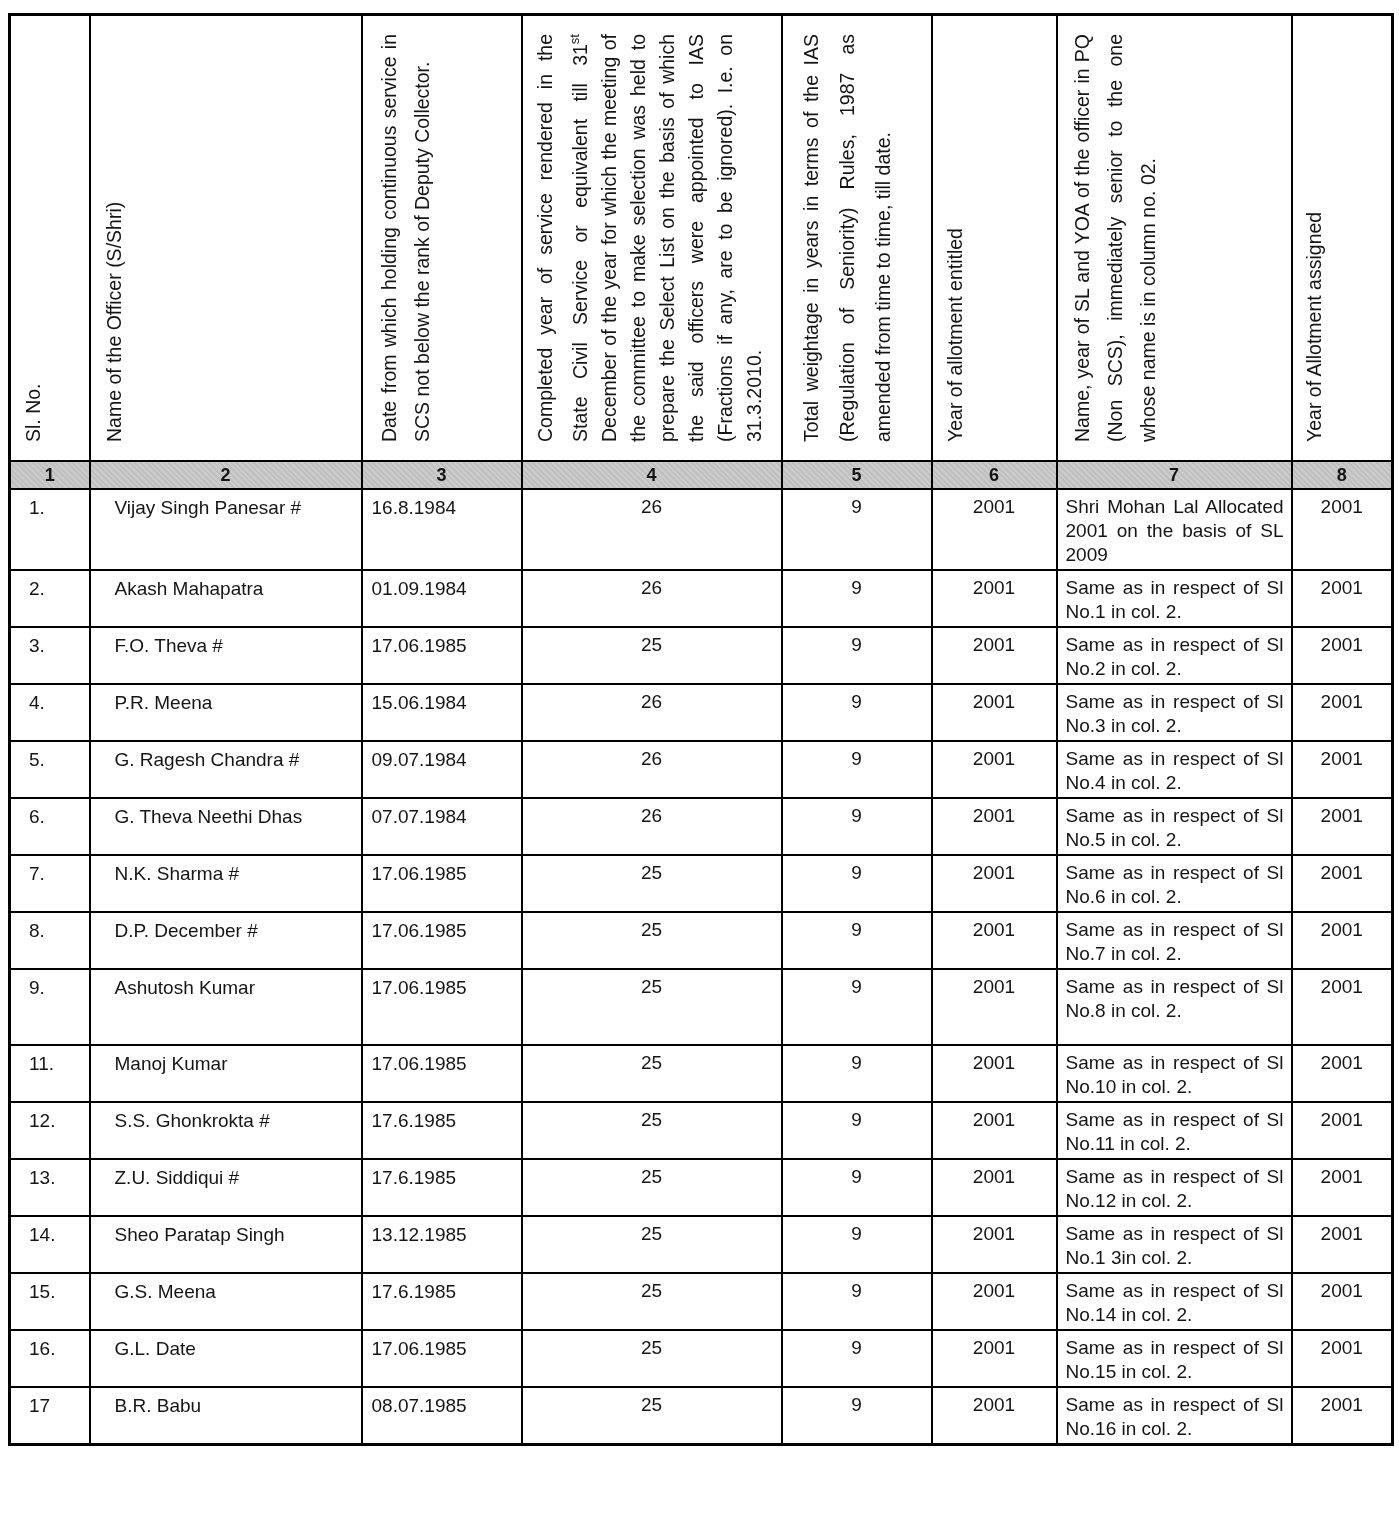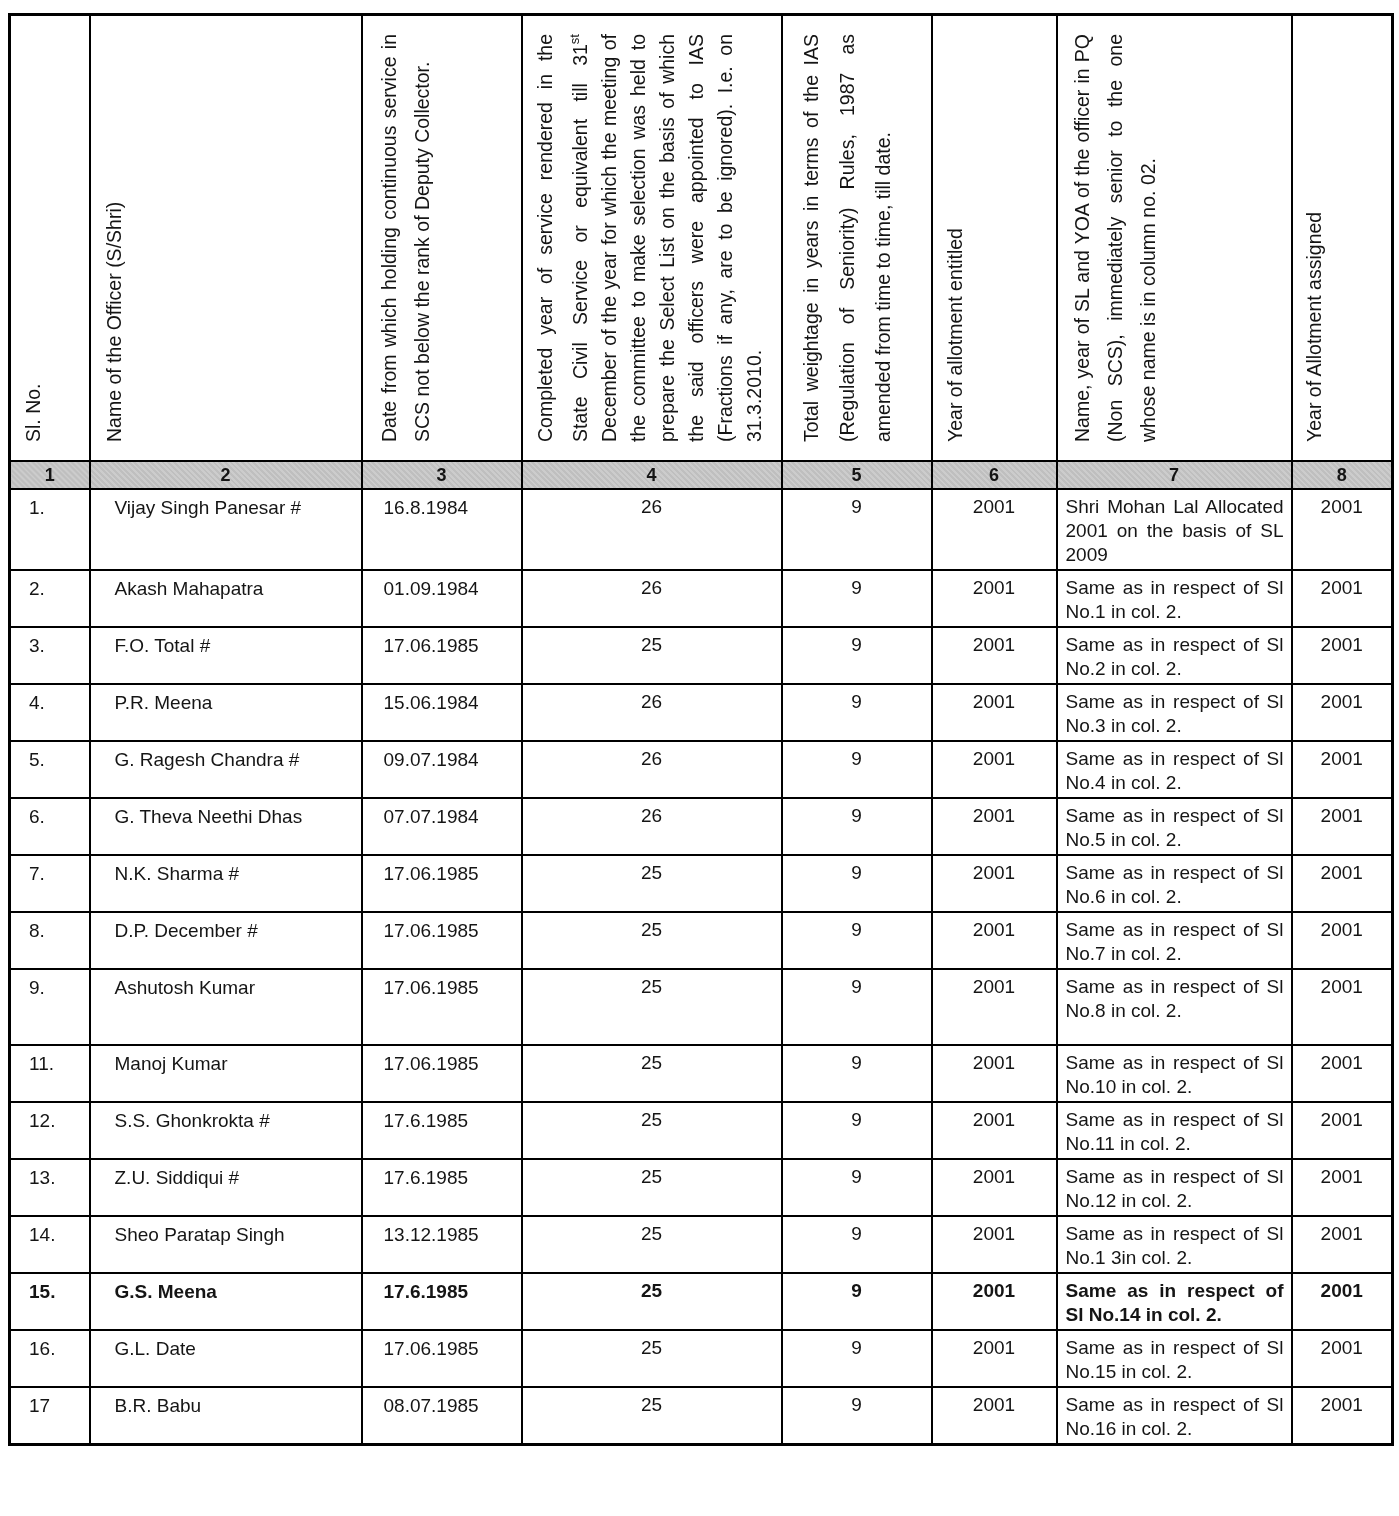--- a/index.html
+++ b/index.html
@@ -33,21 +33,21 @@
   sup{font-size:13px;}
   
   .numrow td{
     height:26px;background:#c9c9c9;
     background-image:repeating-linear-gradient(45deg,rgba(0,0,0,0.05) 0 2px,rgba(255,255,255,0.05) 2px 4px);
     text-align:center;font-weight:bold;font-size:18px;line-height:26px;vertical-align:middle;
   }
   
   td.d1{padding:6px 2px 2px 18px;}
   td.d2{padding:6px 8px 2px 24px;margin-left:26px;}
-  td.d3{padding:6px 2px 2px 21px;}
+  td.d3{padding:6px 2px 2px 9px;}
   td.center{text-align:center;padding-top:5px;}
   td.d7{padding:5px 7px 2px 8px;text-align:justify;line-height:24px;}
 </style>
 </head>
 <body>
 
 <div class="sheet">
 
   <table>
     <colgroup>
@@ -118,21 +118,21 @@
       <td class="d3">01.09.1984</td>
       <td class="center">26</td>
       <td class="center">9</td>
       <td class="center">2001</td>
       <td class="d7">Same as in respect of Sl No.1 in col. 2.</td>
       <td class="center">2001</td>
     </tr>
 
     <tr style="height: 52px;">
       <td class="d1">3.</td>
-      <td class="d2">F.O. Total #</td>
+      <td class="d2">F.O. Theva #</td>
       <td class="d3">17.06.1985</td>
       <td class="center">25</td>
       <td class="center">9</td>
       <td class="center">2001</td>
       <td class="d7">Same as in respect of Sl No.2 in col. 2.</td>
       <td class="center">2001</td>
     </tr>
 
     <tr style="height: 51px;">
       <td class="d1">4.</td>
@@ -238,21 +238,21 @@
       <td class="d1">14.</td>
       <td class="d2">Sheo  Paratap Singh</td>
       <td class="d3">13.12.1985</td>
       <td class="center">25</td>
       <td class="center">9</td>
       <td class="center">2001</td>
       <td class="d7">Same as in respect of Sl No.1 3in col. 2.</td>
       <td class="center">2001</td>
     </tr>
 
-    <tr style="height: 54px; font-weight: bold;">
+    <tr style="height: 54px;">
       <td class="d1">15.</td>
       <td class="d2">G.S. Meena</td>
       <td class="d3">17.6.1985</td>
       <td class="center">25</td>
       <td class="center">9</td>
       <td class="center">2001</td>
       <td class="d7">Same as in respect of Sl No.14 in col. 2.</td>
       <td class="center">2001</td>
     </tr>
 

